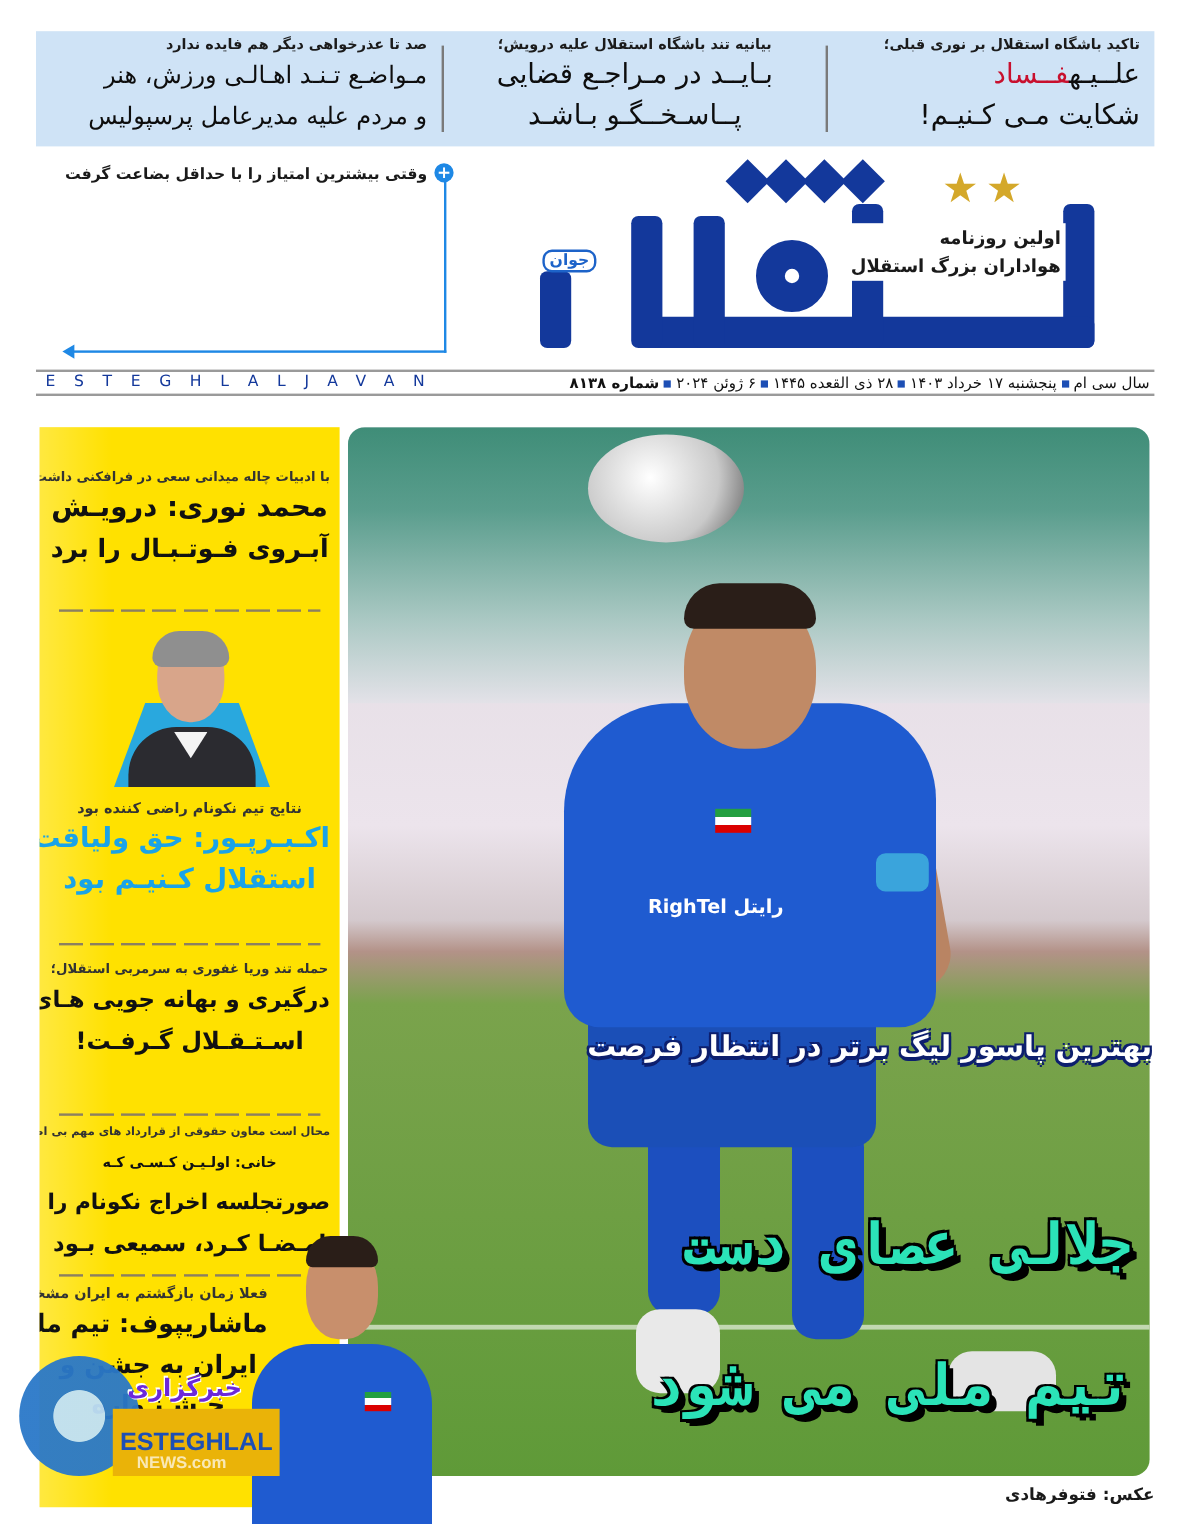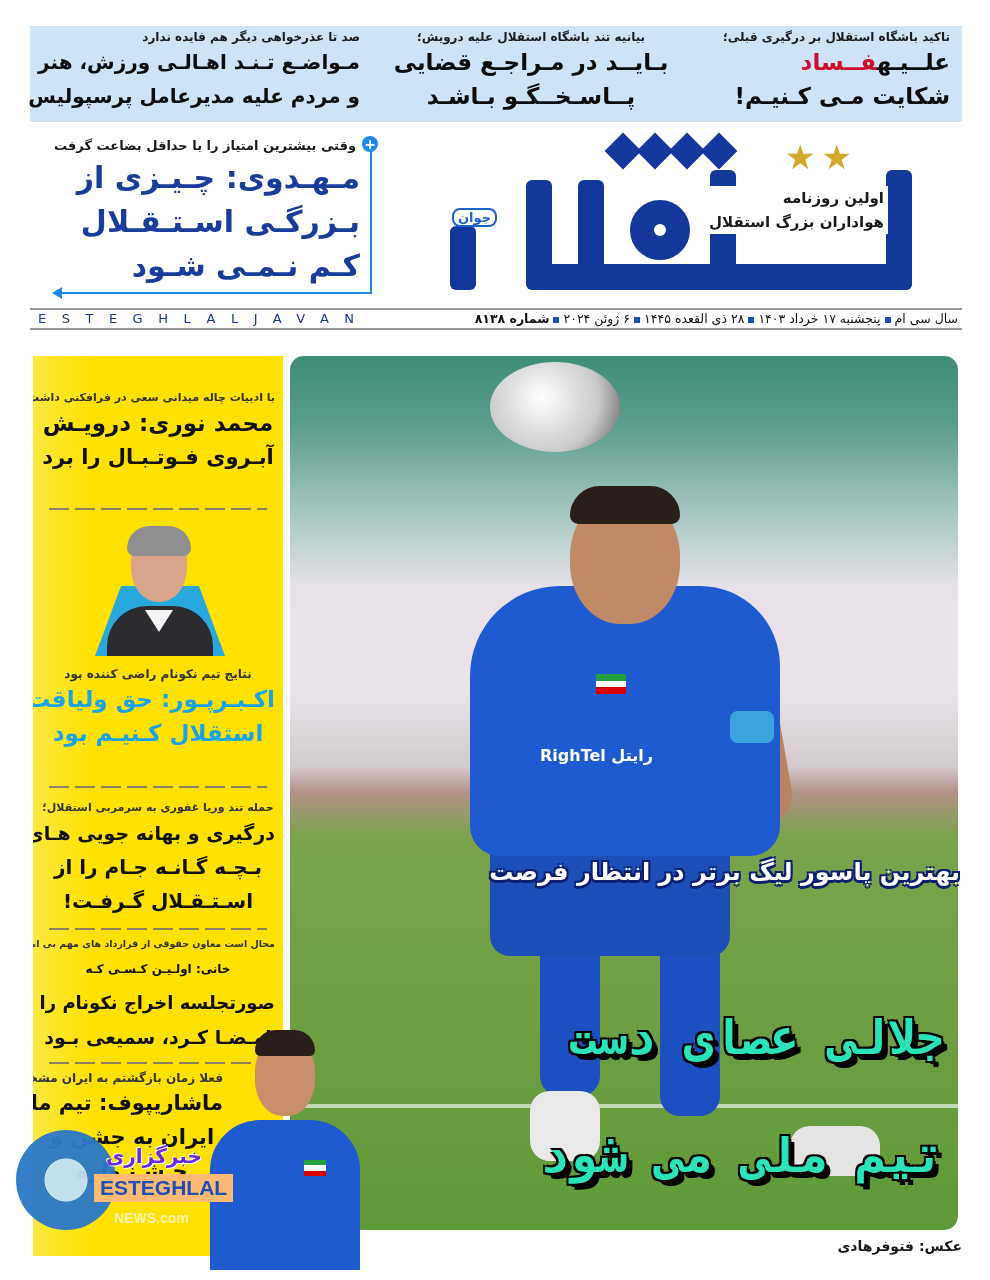--- a/index.html
+++ b/index.html
@@ -4,21 +4,21 @@
 <style>
   * { box-sizing: border-box; margin: 0; padding: 0; }
   html, body { width: 990px; height: 1280px; background: #ffffff; overflow: hidden; }
   body { font-family: "DejaVu Sans", sans-serif; position: relative; color: #111; }
 
   
   .top-strip { position: absolute; top: 26px; left: 30px; width: 932px; height: 96px;
     background: #cfe3f6; display: flex; flex-direction: row; }
   .teaser { flex: 1; padding: 4px 12px 0 12px; position: relative; text-align: right; }
   .teaser .kicker { font-size: 12px; font-weight: bold; color: #1b1b1b; line-height: 15px; white-space: nowrap; }
-  .teaser .head { font-size: 23px; font-weight: bold; color: #0d0d0d; line-height: 34px; white-space: nowrap; letter-spacing: -0.5px; }
+  .teaser .head { font-size: 23px; font-weight: normal; color: #0d0d0d; line-height: 34px; white-space: nowrap; letter-spacing: -0.5px; }
   .teaser .head .red { color: #c8102e; }
   .teaser-sep { width: 2px; background: #7a7a7a; margin: 12px 0; }
   .teaser.t1 { flex: 0 0 272px; }
   .teaser.t2 { flex: 0 0 318px; text-align: center; }
   .teaser.t3 { flex: 1; }
 
   
   .masthead { position: absolute; top: 130px; left: 440px; width: 530px; height: 170px; }
   .logo-diamonds { position: absolute; top: 8px; left: 170px; display: flex; gap: 6px; }
   .logo-diamonds span { width: 26px; height: 26px; background: #13389b; transform: rotate(45deg); display: block; }
@@ -105,31 +105,31 @@
   .inset-player .hair { position: absolute; left: 55px; top: 0; width: 60px; height: 26px; background: #2a1e18; border-radius: 30px 30px 8px 8px; }
   .inset-player .shirt { position: absolute; left: 10px; top: 90px; width: 150px; height: 150px; background: #1f5bd0; border-radius: 50px 50px 0 0; }
   .inset-player .flag { position: absolute; left: 104px; top: 130px; width: 22px; height: 16px;
     background: linear-gradient(180deg, #239f40 0 33%, #fff 33% 66%, #da0000 66%); }
 
   .watermark { position: absolute; left: 16px; top: 1130px; width: 200px; height: 140px; }
   .watermark .ball { position: absolute; left: 0; top: 0; width: 100px; height: 100px; border-radius: 50%;
     background: radial-gradient(circle at 50% 50%, #bfe0f7 0 30%, #2a78c8 31% 100%); opacity: 0.95; }
   .watermark .fa { position: absolute; left: 90px; top: 14px; font-size: 20px; font-weight: bold; color: #6d28d9;
     text-shadow: 1px 1px 0 #fff, -1px -1px 0 #fff; }
-  .watermark .en { position: absolute; left: 78px; top: 44px; background: #fdba74; color: #1d4fb5; font-family: "Liberation Sans", sans-serif;
-    font-weight: bold; font-size: 21px; padding: 2px 6px; direction: ltr; }
+  .watermark .en { position: absolute; left: 78px; top: 44px; background: #eab308; color: #1d4fb5; font-family: "Liberation Sans", sans-serif;
+    font-weight: bold; font-size: 21px; padding: 16px 6px; direction: ltr; }
   .watermark .news { position: absolute; left: 98px; top: 80px; color: rgba(255,255,255,0.7); font-family: "Liberation Sans", sans-serif;
     font-weight: bold; font-size: 14px; direction: ltr; }
 </style>
 </head>
 <body>
 
 <div class="top-strip">
   <div class="teaser t1">
-    <div class="kicker">تاکید باشگاه استقلال بر درگیری قبلی؛</div>
+    <div class="kicker">تاکید باشگاه استقلال بر نوری قبلی؛</div>
     <div class="head">
       <span>علــیـه</span><span class="red">فــساد</span>
     </div>
     <div class="head">شکایت مـی کـنیـم!</div>
   </div>
   <div class="teaser-sep"></div>
   <div class="teaser t2">
     <div class="kicker">بیانیه تند باشگاه استقلال علیه درویش؛</div>
     <div class="head">بـایــد در مـراجـع قضایی</div>
     <div class="head">پــاسـخــگـو بـاشـد</div>
@@ -166,25 +166,20 @@
   </div>
   <div class="javan-badge">جوان</div>
 </div>
 
 <div class="mahdavi">
   <div class="frame"></div>
   <div class="frame-bottom"></div>
   <div class="arrow"></div>
   <div class="plus">+</div>
   <div class="kicker">وقتی بیشترین امتیاز را با حداقل بضاعت گرفت</div>
-  <div class="head">
-    <div>مـهـدوی: چـیـزی از</div>
-    <div>بـزرگـی اسـتـقـلال</div>
-    <div>کـم نـمـی شـود</div>
-  </div>
 </div>
 
 <div class="datebar">
   <div class="date">
     <span>سال سی ام</span><span class="dot"></span><span>پنجشنبه ۱۷ خرداد ۱۴۰۳</span><span class="dot"></span><span>۲۸ ذی القعده ۱۴۴۵</span><span class="dot"></span><span>۶ ژوئن ۲۰۲۴</span><span class="dot"></span><span style="font-weight:bold;">شماره ۸۱۳۸</span>
   </div>
   <div class="en">ESTEGHLALJAVAN</div>
 </div>
 
 <div class="sidebar">
@@ -208,21 +203,20 @@
   <div class="sb-item" style="top:310px;">
     <div class="kicker" style="font-size:12px;">نتایج تیم نکونام راضی کننده بود</div>
     <div class="head blue" style="font-size:23px;">اکـبـرپـور: حق ولیاقت</div>
     <div class="head blue" style="font-size:23px;">استقلال کـنیـم بود</div>
   </div>
   <div class="dash" style="top:430px;"></div>
 
   <div class="sb-item" style="top:444px;">
     <div class="kicker">حمله تند وریا غفوری به سرمربی استقلال؛</div>
     <div class="head" style="font-size:19px;">درگیری و بهانه جویی هـای</div>
-    <div class="head" style="font-size:20px;">بـچـه گـانـه جـام را از</div>
     <div class="head" style="font-size:20px;">اسـتـقـلال گـرفـت!</div>
   </div>
   <div class="dash" style="top:572px;"></div>
 
   <div class="sb-item" style="top:580px;">
     <div class="kicker" style="font-size:9.5px;">محال است معاون حقوقی از قرارداد های مهم بی اطلاع باشد</div>
     <div class="head" style="font-size:12px;">خانی: اولـیـن کـسـی کـه</div>
     <div class="head" style="font-size:18px;">صورتجلسه اخراج نکونام را</div>
     <div class="head" style="font-size:19px;">امـضـا کـرد، سمیعی بـود</div>
   </div>

